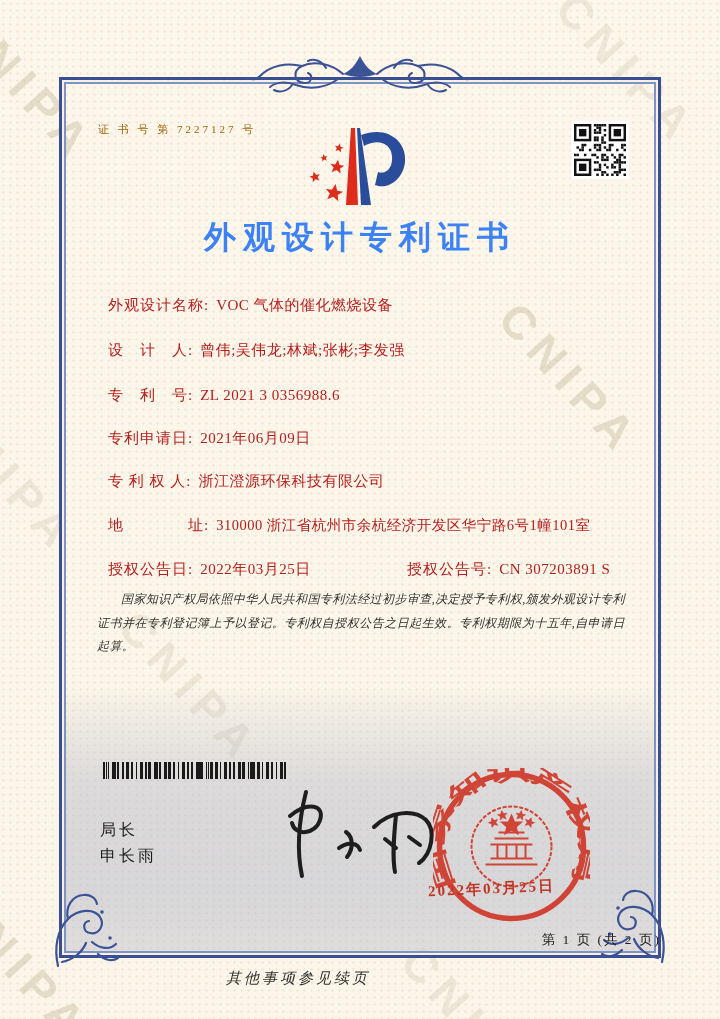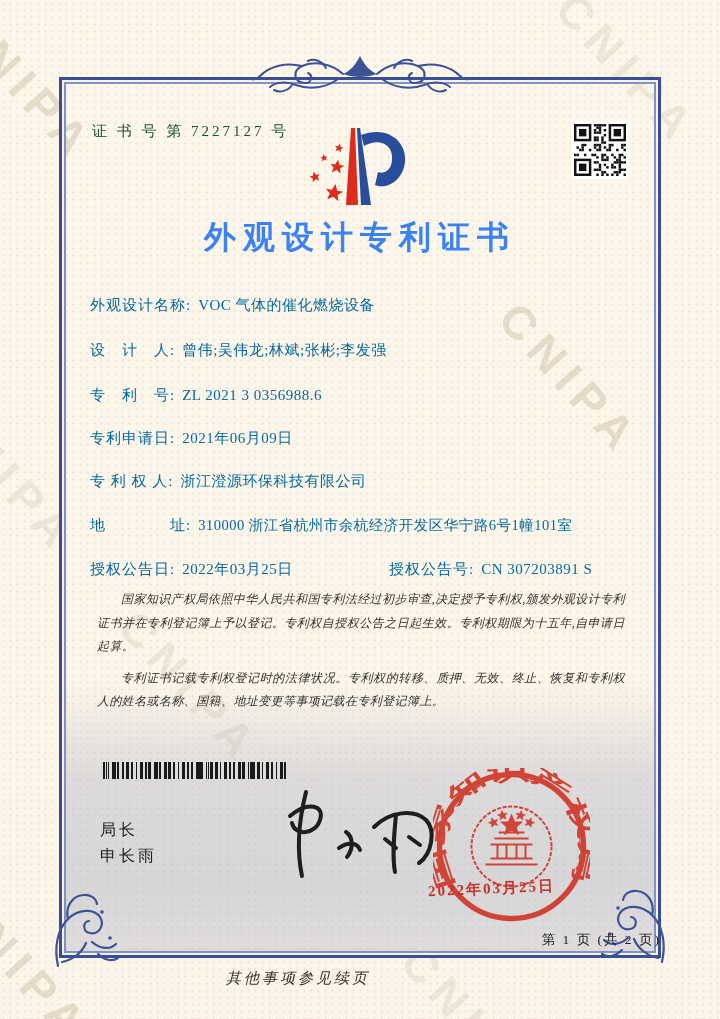--- a/index.html
+++ b/index.html
@@ -25,26 +25,26 @@
     border:3px solid #3a4f93;box-sizing:border-box;
     box-shadow:inset 0 0 0 2px #f6f1e4, inset 0 0 0 4px #8094c4;
     background:linear-gradient(180deg,
       rgba(0,0,0,0) 0%,rgba(0,0,0,0) 69%,
       rgba(185,187,202,0.18) 73%,
       rgba(183,185,201,0.45) 80%,
       rgba(179,182,199,0.50) 92%,
       rgba(185,187,202,0.42) 100%);
   }
   .abs{position:absolute;z-index:3;}
-  .certno{left:92px;top:122px;font-size:15px;letter-spacing:3px;color:#14532d;}
+  .certno{left:98px;top:122px;font-size:11px;letter-spacing:3px;color:#a16207;}
   .title{
     left:59px;top:216px;width:602px;text-align:center;
     font-size:32px;font-weight:700;letter-spacing:7px;color:#3b82f6;
   }
-  .frow{left:90px;width:530px;font-size:15px;white-space:nowrap;color:#0369a1;}
+  .frow{left:108px;width:530px;font-size:15px;white-space:nowrap;color:#b91c1c;}
   .frow .lab{letter-spacing:1px;}
   .frow .val{margin-left:7px;letter-spacing:0.5px;}
   .frow.addr .val{font-size:14.5px;}
   .gpair2{position:absolute;left:287px;top:0;white-space:nowrap;margin-left:12px;}
   .paras{left:97px;top:588px;width:528px;}
   .paras p{
     margin:0 0 8px 0;font-size:12px;line-height:23.6px;
     font-style:italic;color:#33312f;text-align:justify;text-indent:2em;
     letter-spacing:0.4px;
   }
@@ -271,21 +271,20 @@
 </div>
 <div class="abs frow" style="top:560px">
   <span class="lab">授权公告日:</span><span class="val">2022年03月25日</span>
   <span class="gpair2">
     <span class="lab">授权公告号:</span><span class="val">CN 307203891 S</span>
   </span>
 </div>
 
 <div class="abs paras">
   <p>国家知识产权局依照中华人民共和国专利法经过初步审查,决定授予专利权,颁发外观设计专利证书并在专利登记簿上予以登记。专利权自授权公告之日起生效。专利权期限为十五年,自申请日起算。</p>
-  <p>专利证书记载专利权登记时的法律状况。专利权的转移、质押、无效、终止、恢复和专利权人的姓名或名称、国籍、地址变更等事项记载在专利登记簿上。</p>
 </div>
 
 <div class="abs barcode"></div>
 
 <div class="abs signer" style="left:100px;top:820px">局长</div>
 <div class="abs signer" style="left:100px;top:846px">申长雨</div>
 
 <svg class="abs" style="left:268px;top:782px" width="170" height="100" viewBox="0 0 170 100">
   <g fill="none" stroke="#1e1e1e" stroke-width="4" stroke-linecap="round" stroke-linejoin="round">
     <path d="M38,10 C31,38 28,66 34,94"></path>

